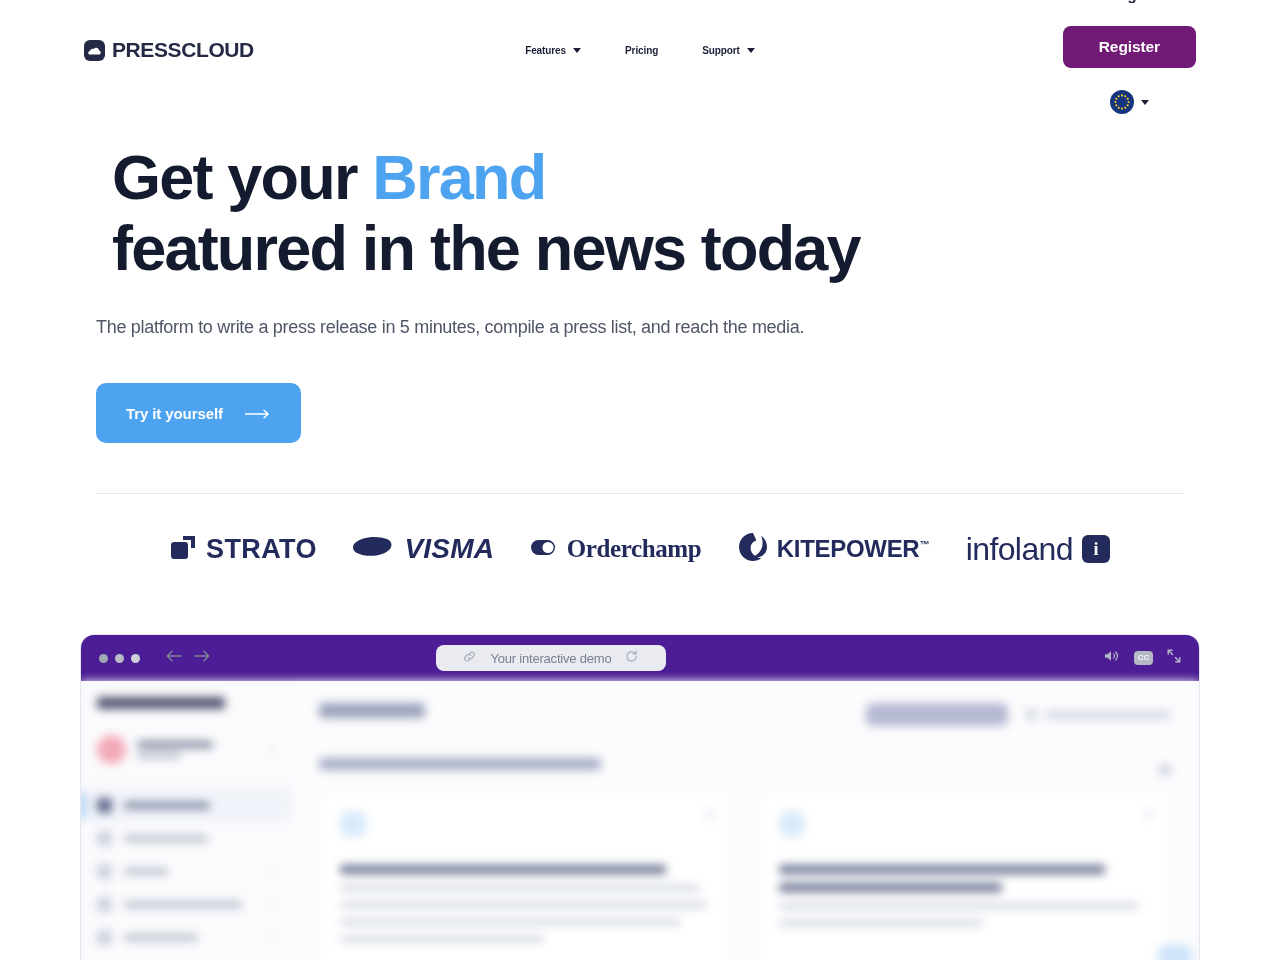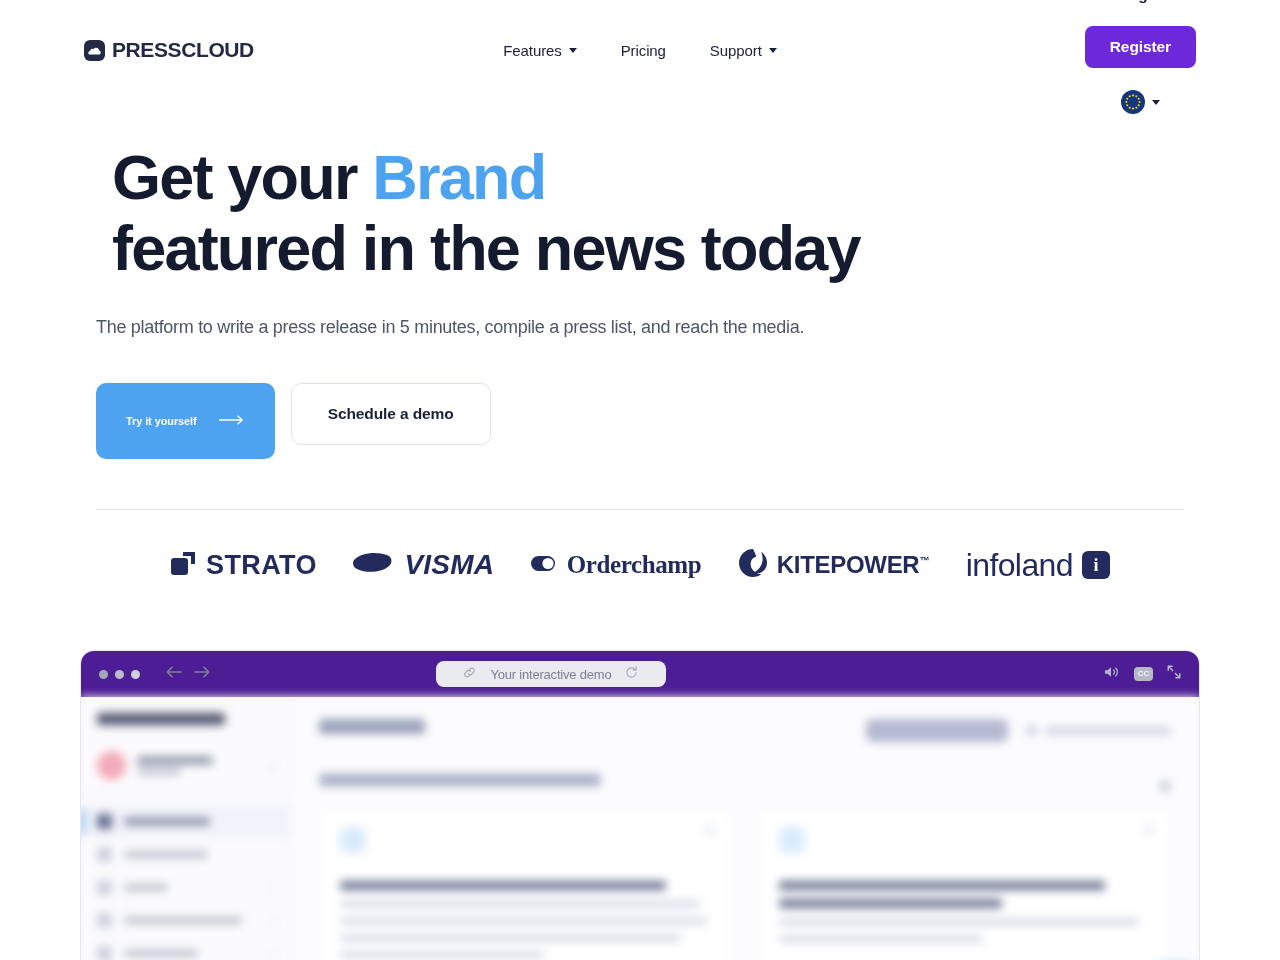--- a/index.html
+++ b/index.html
@@ -30,44 +30,44 @@
   }
 
   .nav {
     position: absolute; left: 0; right: 0;
     display: flex; justify-content: center; align-items: center; gap: 44px;
     pointer-events: none;
   }
   .nav > * { pointer-events: auto; }
   .nav-item {
     display: flex; align-items: center; gap: 7px;
-    font-size: 15px; font-weight: normal; color: #1b2038;
+    font-size: 10px; font-weight: bold; color: #1b2038;
     cursor: pointer; letter-spacing: -0.1px;
   }
   .caret {
     width: 0; height: 0;
     border-left: 4.5px solid transparent;
     border-right: 4.5px solid transparent;
     border-top: 5.5px solid #1b2038;
     display: inline-block;
   }
 
   .header-right {
     margin-left: auto;
     display: flex; align-items: center; gap: 22px;
     position: relative; z-index: 2; flex-direction: column;
   }
   .login-link {
     font-size: 15.5px; font-weight: bold; color: #1b2038;
     cursor: pointer; letter-spacing: -0.1px;
   }
   .register-btn {
-    background: #6d28d9; color: #ffffff;
+    background: #701a75; color: #ffffff;
     border: none; border-radius: 8px;
-    padding: 12px 25px;
+    padding: 12px 36px;
     font-size: 15.5px; font-weight: bold;
     font-family: "Liberation Sans", sans-serif;
     cursor: pointer; letter-spacing: -0.1px;
   }
   .lang-select { display: flex; align-items: center; gap: 7px; cursor: pointer; }
   .eu-flag {
     width: 24px; height: 24px; border-radius: 50%;
     background: #16357f; position: relative;
   }
   .eu-flag svg { position: absolute; top: 0; left: 0; }
@@ -84,23 +84,23 @@
   .subtitle {
     margin-top: 33px;
     font-size: 18px; color: #4f5668;
     letter-spacing: -0.3px;
   }
 
   .cta-row { margin-top: 45px; display: flex; gap: 16px; }
   .btn-primary {
     background: #4da3f0; color: #ffffff;
     border: none; border-radius: 10px;
-    height: 76px; padding: 0 30px;
+    height: 60px; padding: 0 30px;
     display: flex; align-items: center; gap: 22px;
-    font-size: 11px; font-weight: bold;
+    font-size: 15px; font-weight: bold;
     font-family: "Liberation Sans", sans-serif;
     cursor: pointer; letter-spacing: -0.1px;
   }
   .btn-secondary {
     background: #ffffff; color: #1b2038;
     border: 1px solid #dfe3ea; border-radius: 10px;
     height: 62px; padding: 0 36px;
     display: flex; align-items: center; justify-content: center;
     font-size: 15.5px; font-weight: bold;
     font-family: "Liberation Sans", sans-serif;
@@ -323,21 +323,20 @@
 
   <div class="cta-row">
     <button class="btn-primary">
       <span>Try it yourself</span>
       <span class="arrow-long">
         <svg width="26" height="10" viewBox="0 0 26 10">
             <path d="M0 5h23M19 1.3L23.2 5 19 8.7" stroke="#fff" stroke-width="1.4" fill="none" stroke-linecap="round" stroke-linejoin="round"></path>
           </svg>
       </span>
     </button>
-    <button class="btn-secondary">Schedule a demo</button>
   </div>
 </div>
 
 <div class="divider"></div>
 
 <div class="logo-strip">
 
   <div class="client-logo">
     <span>
       <svg width="27" height="27" viewBox="0 0 27 27">

